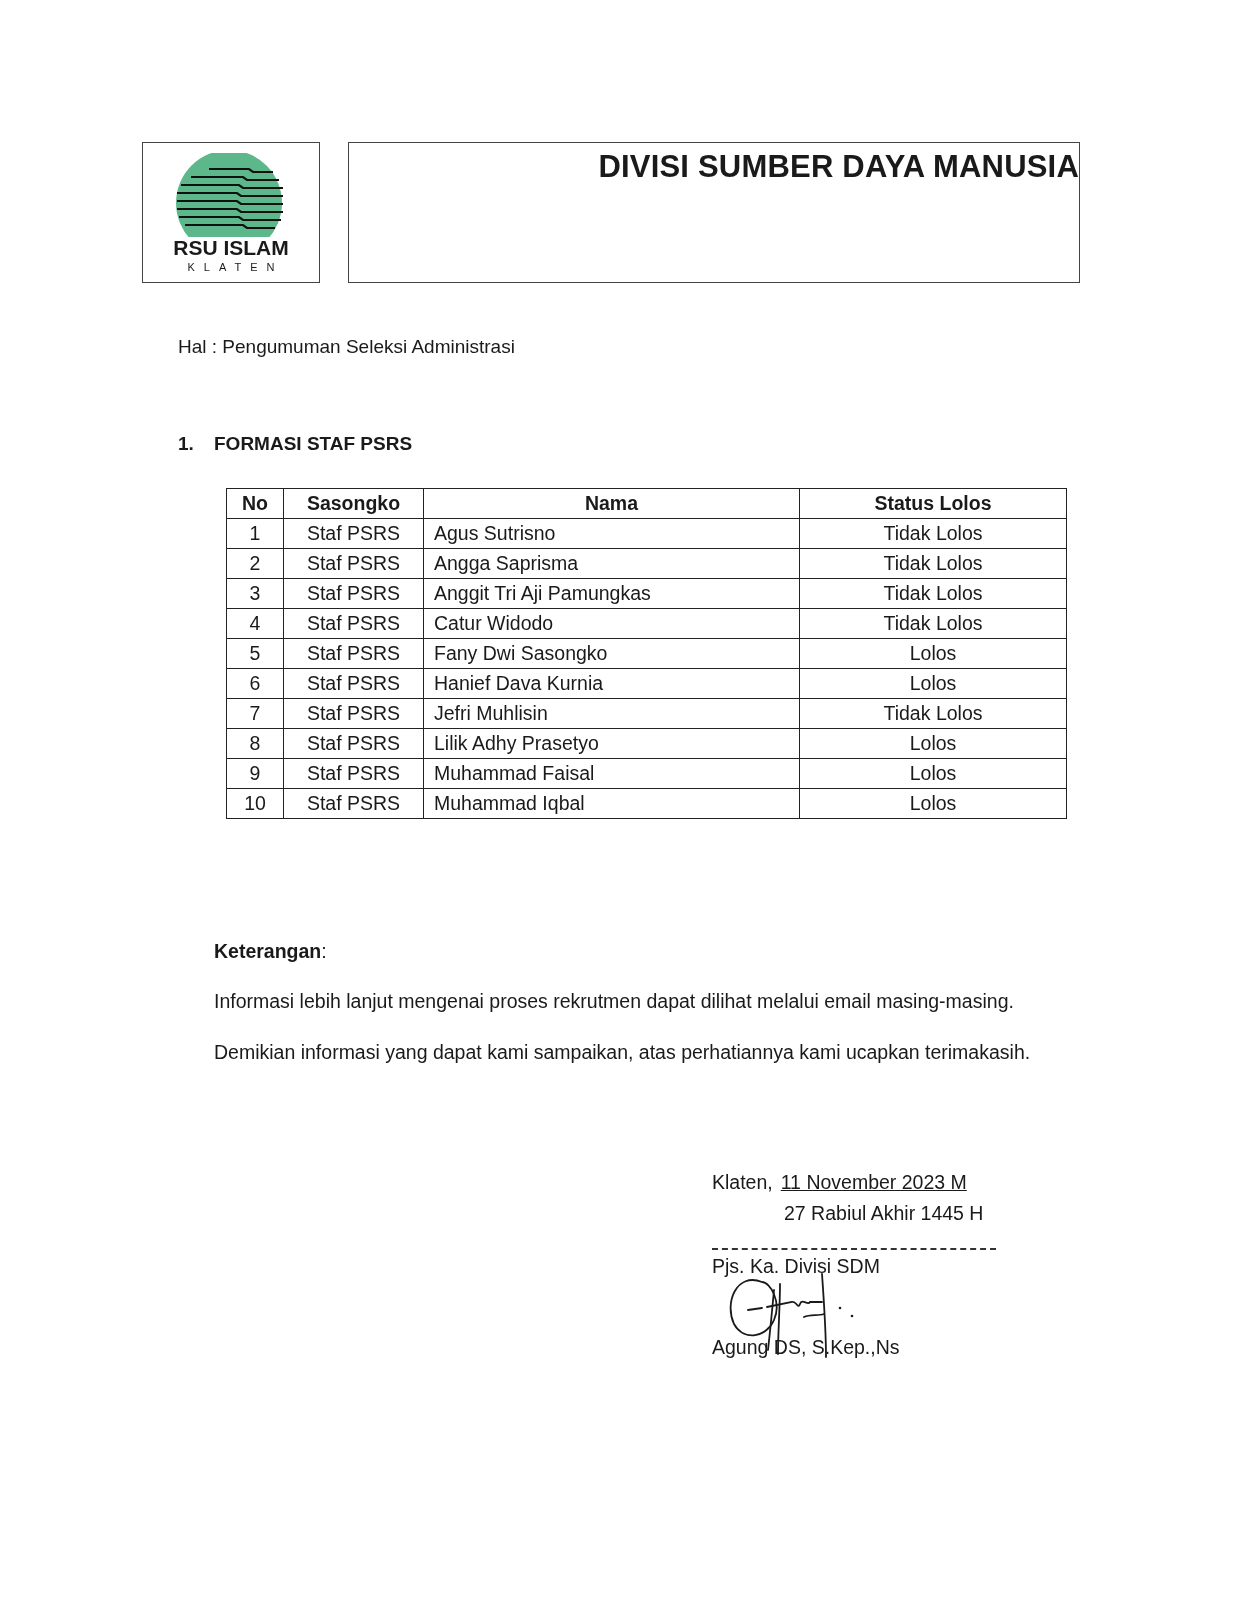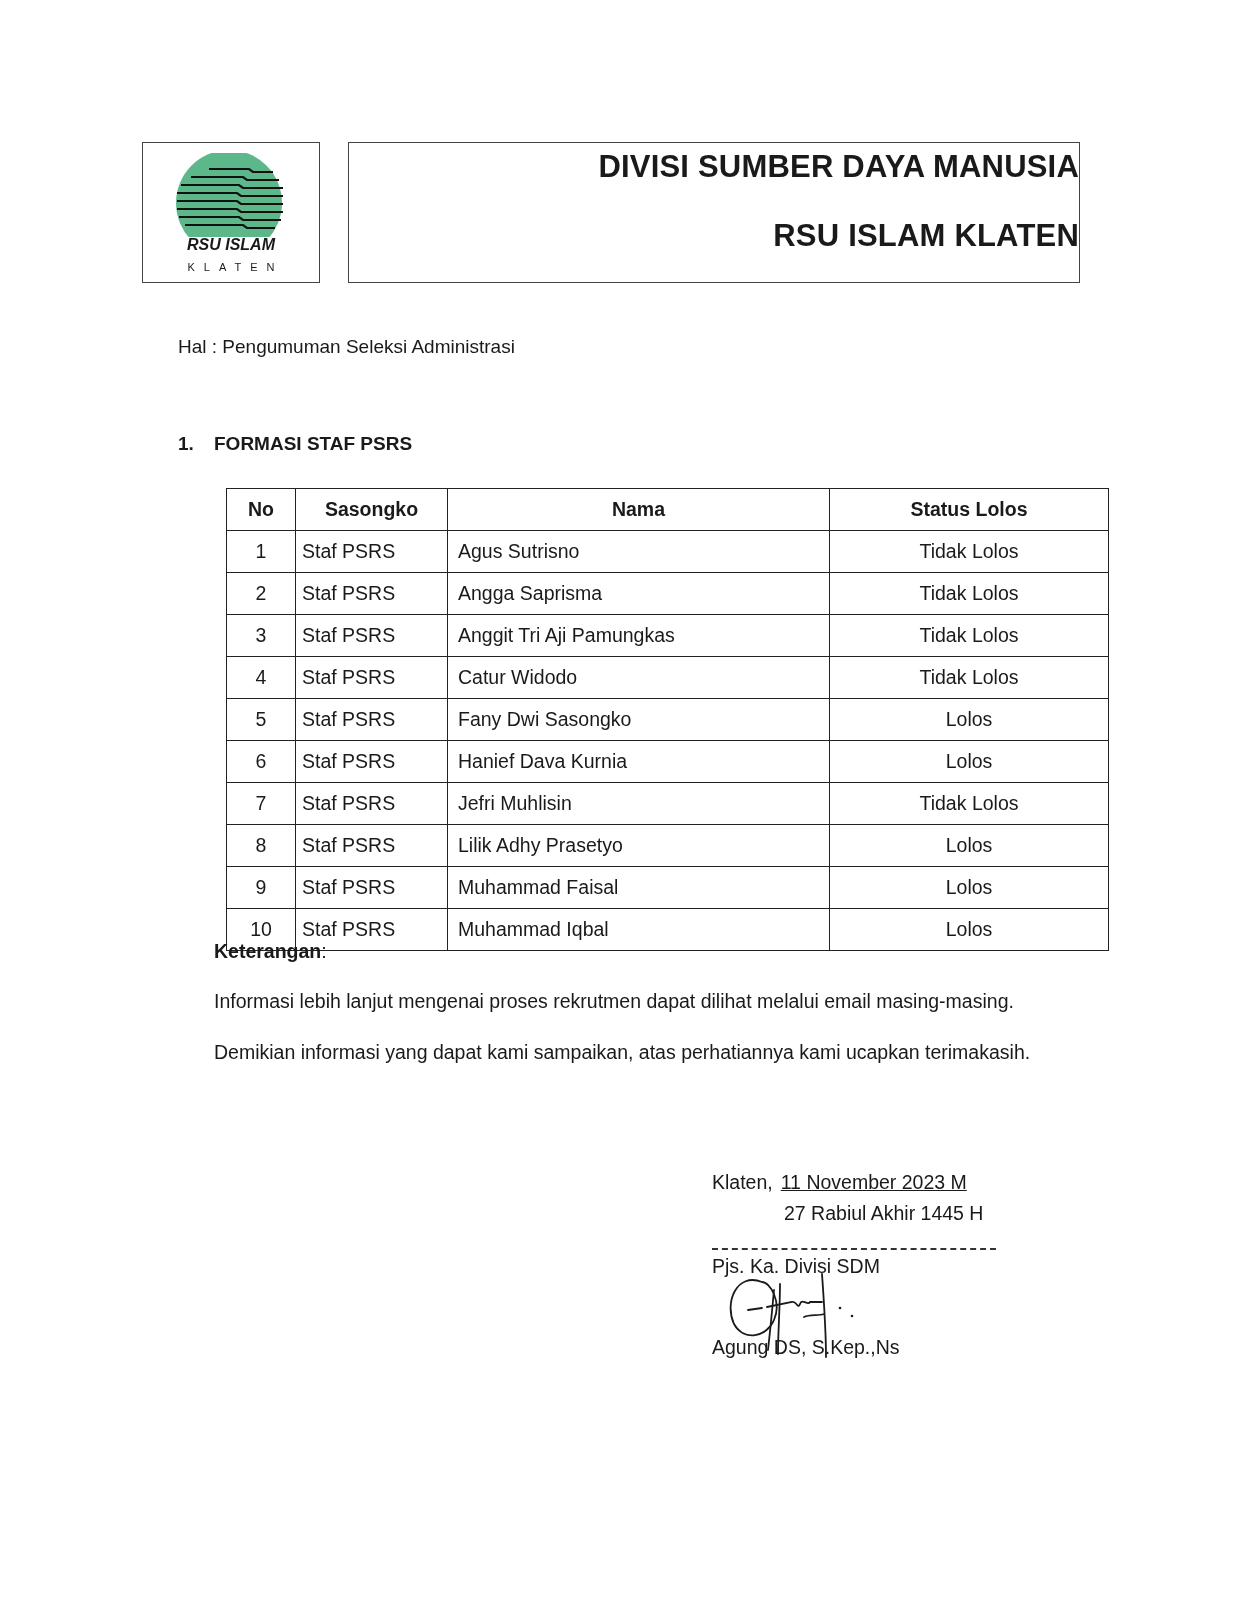--- a/index.html
+++ b/index.html
@@ -1,30 +1,30 @@
 <!DOCTYPE html>
 <html><head>
 <meta charset="utf-8">
 <style>
   html, body { margin: 0; padding: 0; background: #ffffff; }
   body { width: 1236px; height: 1600px; position: relative; font-family: "Liberation Sans", sans-serif; color: #1a1a1a; overflow: hidden; }
   .abs { position: absolute; }
   .logo-box { left: 142px; top: 142px; width: 178px; height: 141px; border: 1.5px solid #444; box-sizing: border-box; }
   .title-box { left: 348px; top: 142px; width: 732px; height: 141px; border: 1.5px solid #444; box-sizing: border-box; text-align: right; }
   .title-line { font-weight: bold; font-size: 31px; letter-spacing: 0.2px; position: absolute; left: 0; right: 0; }
-  .logo-text1 { position: absolute; left: 0; right: 0; top: 93px; text-align: center; font-weight: bold; font-size: 16px; font-style: italic; }
+  .logo-text1 { position: absolute; left: 0; right: 0; top: 93px; text-align: center; font-weight: bold; font-size: 21px; }
   .logo-text2 { position: absolute; left: 0; right: 0; top: 118px; text-align: center; font-weight: normal; font-size: 11px; letter-spacing: 9px; padding-left: 9px; }
   .hal { left: 178px; top: 336px; font-size: 19px; }
   .section { left: 178px; top: 433px; font-size: 19px; font-weight: bold; }
   .section .num { display: inline-block; width: 36px; }
   table.main { position: absolute; left: 226px; top: 488px; border-collapse: collapse; font-size: 19.5px; }
-  table.main th, table.main td { border: 1.5px solid #222; height: 29px; padding: 6px; line-height: 29px; }
+  table.main th, table.main td { border: 1.5px solid #222; height: 29px; padding: 0; line-height: 29px; }
   table.main th { font-weight: bold; text-align: center; }
   .c-no { width: 56px; text-align: center; }
-  .c-form { width: 139px; }
+  .c-form { width: 139px; text-align: center; }
   .c-nama { width: 365px; text-align: left; }
   td.c-nama { padding-left: 10px !important; }
   .c-stat { width: 266px; text-align: center; }
   .ket { left: 214px; top: 940px; font-size: 19.5px; }
   .ket b { font-weight: bold; }
   .p1 { left: 214px; top: 990px; font-size: 19.5px; }
   .p2 { left: 214px; top: 1041px; font-size: 19.5px; }
   .sign-city { left: 712px; top: 1171px; font-size: 19.5px; }
   .sign-date { text-decoration: underline; margin-left: 8px; }
   .sign-hijri { left: 784px; top: 1202px; font-size: 19.5px; }
@@ -57,21 +57,20 @@
       <polyline points="36,74 96,74 100,77 138,77"></polyline>
       <polyline points="42,82 100,82 104,85 132,85"></polyline>
     </g>
   </svg>
   <div class="logo-text1">RSU ISLAM</div>
   <div class="logo-text2">KLATEN</div>
 </div>
 
 <div class="abs title-box">
   <div class="title-line" style="top:6px;">DIVISI SUMBER DAYA MANUSIA</div>
-  <div class="title-line" style="top:75px;">RSU ISLAM KLATEN</div>
 </div>
 
 <div class="abs hal">Hal : Pengumuman Seleksi Administrasi</div>
 
 <div class="abs section">
   <span class="num">1.</span><span>FORMASI STAF PSRS</span>
 </div>
 
 <table class="main">
   <thead>

